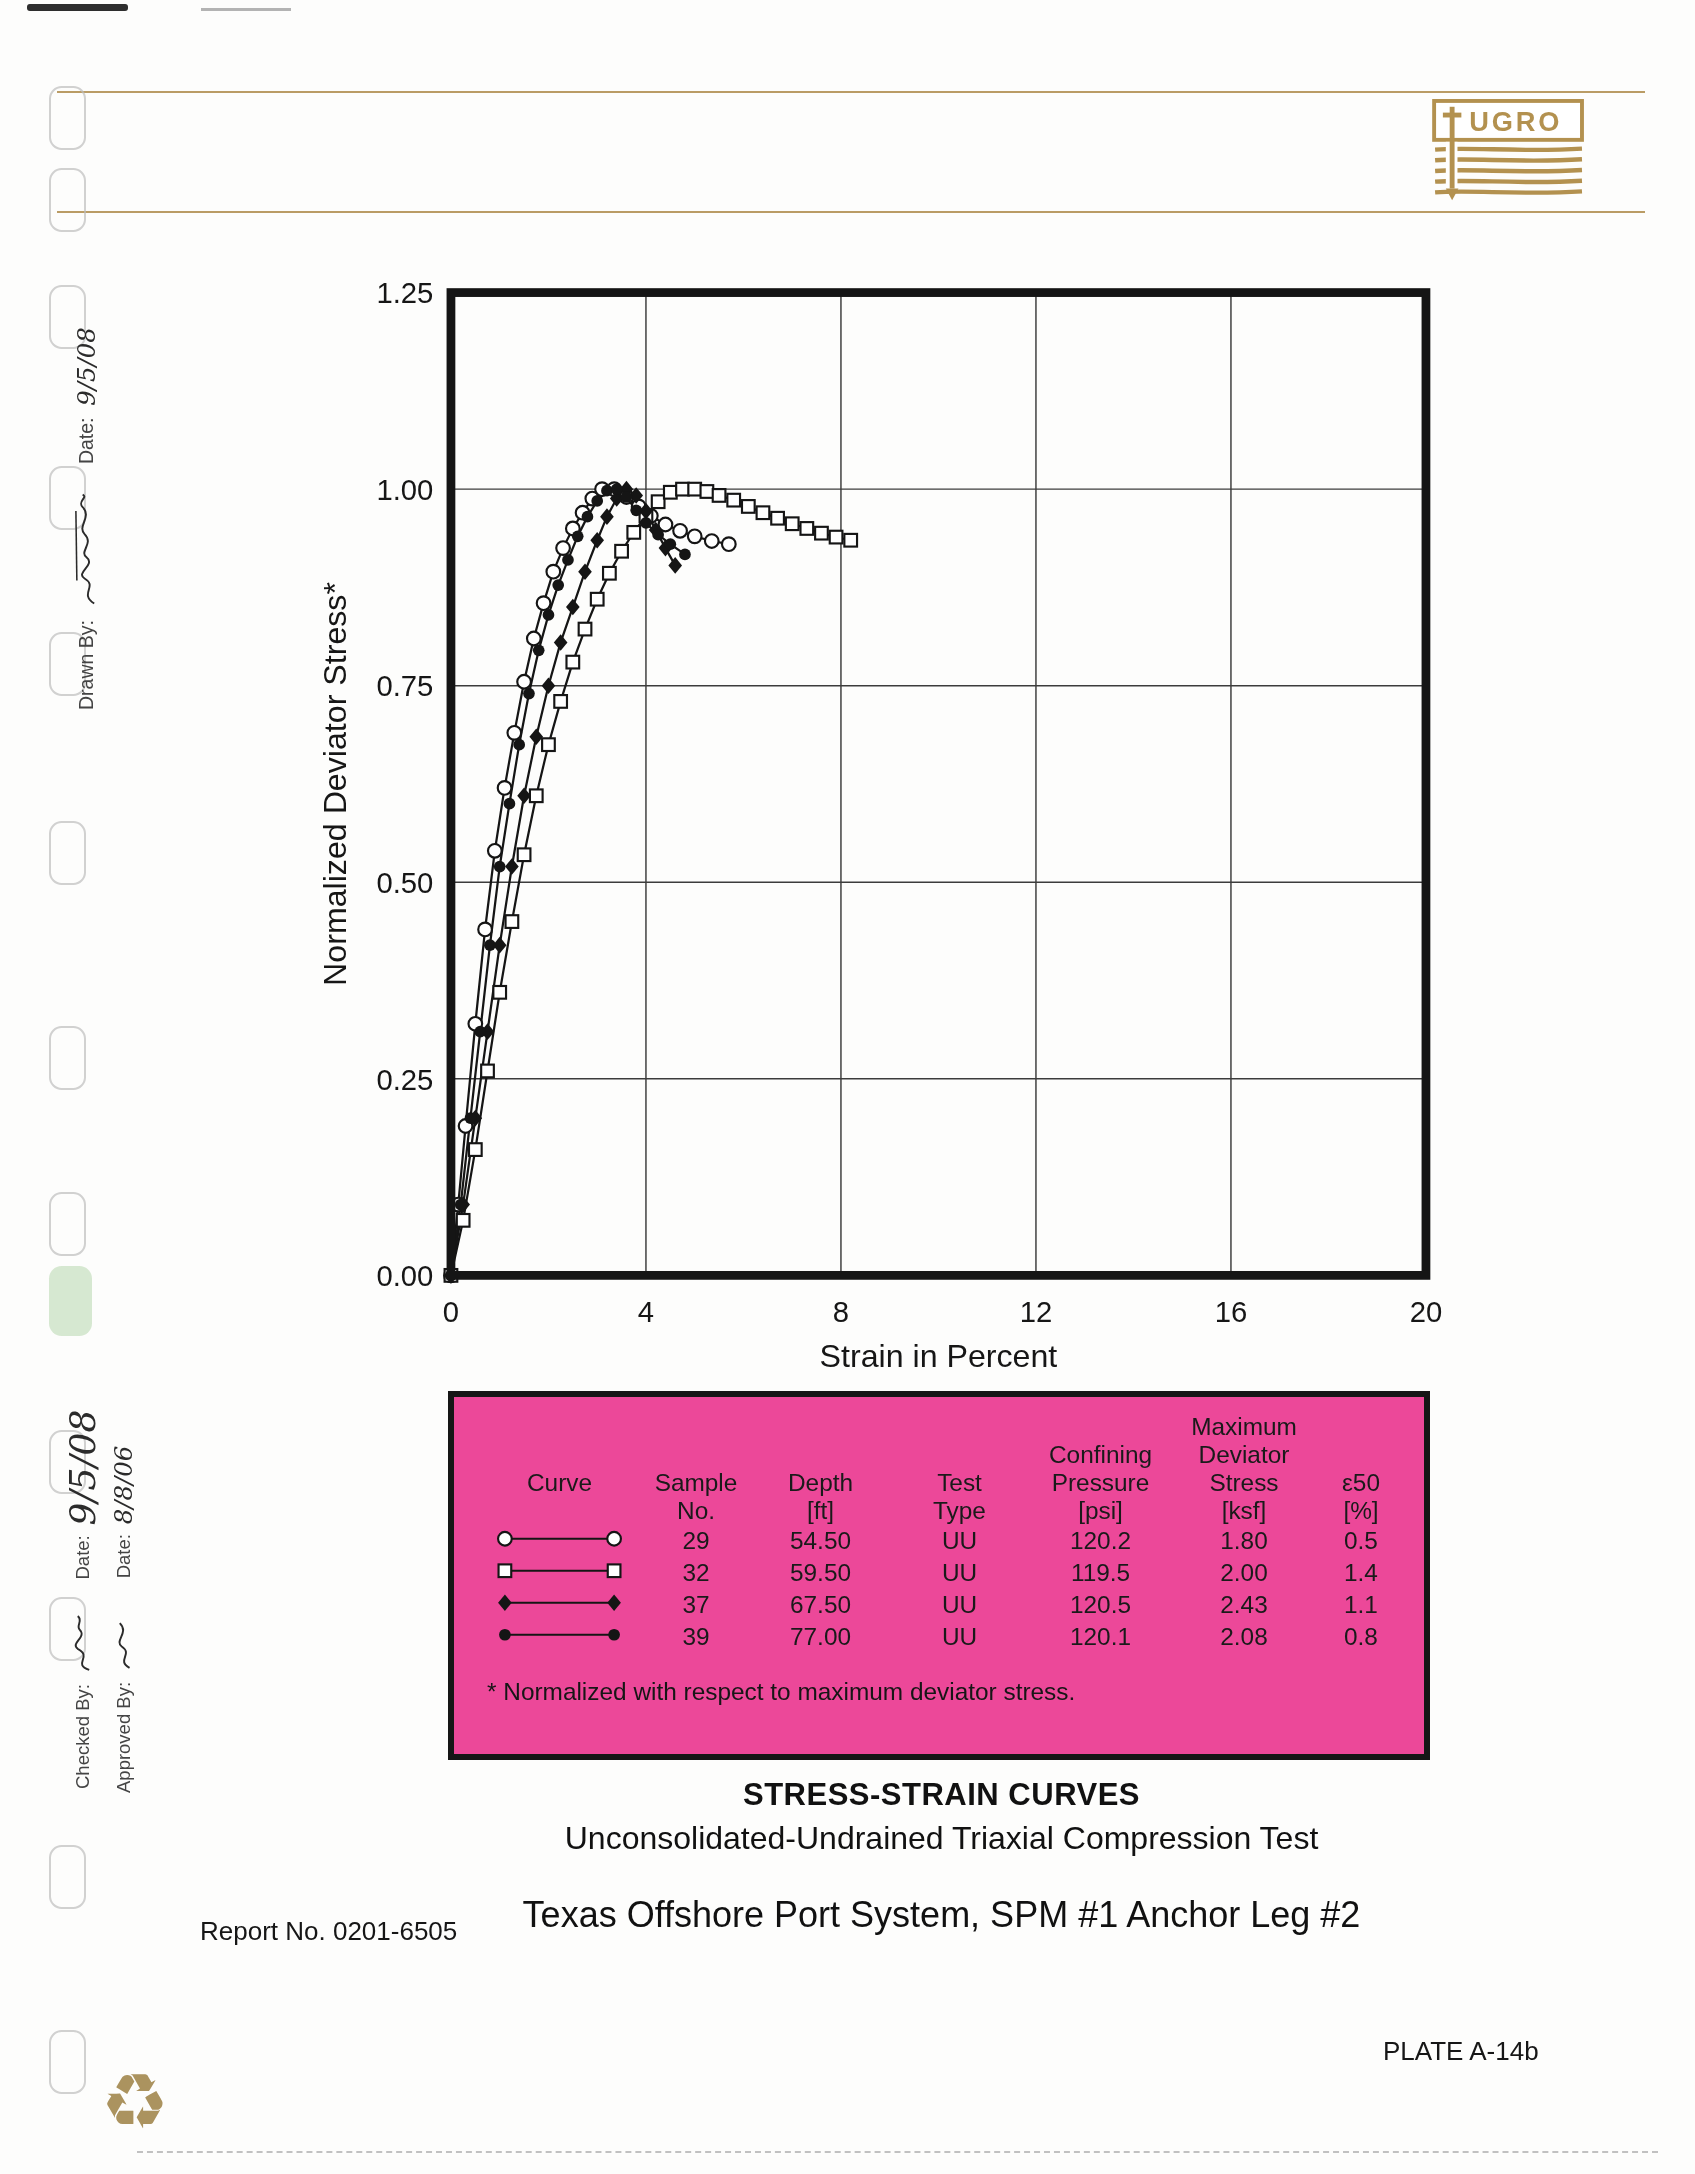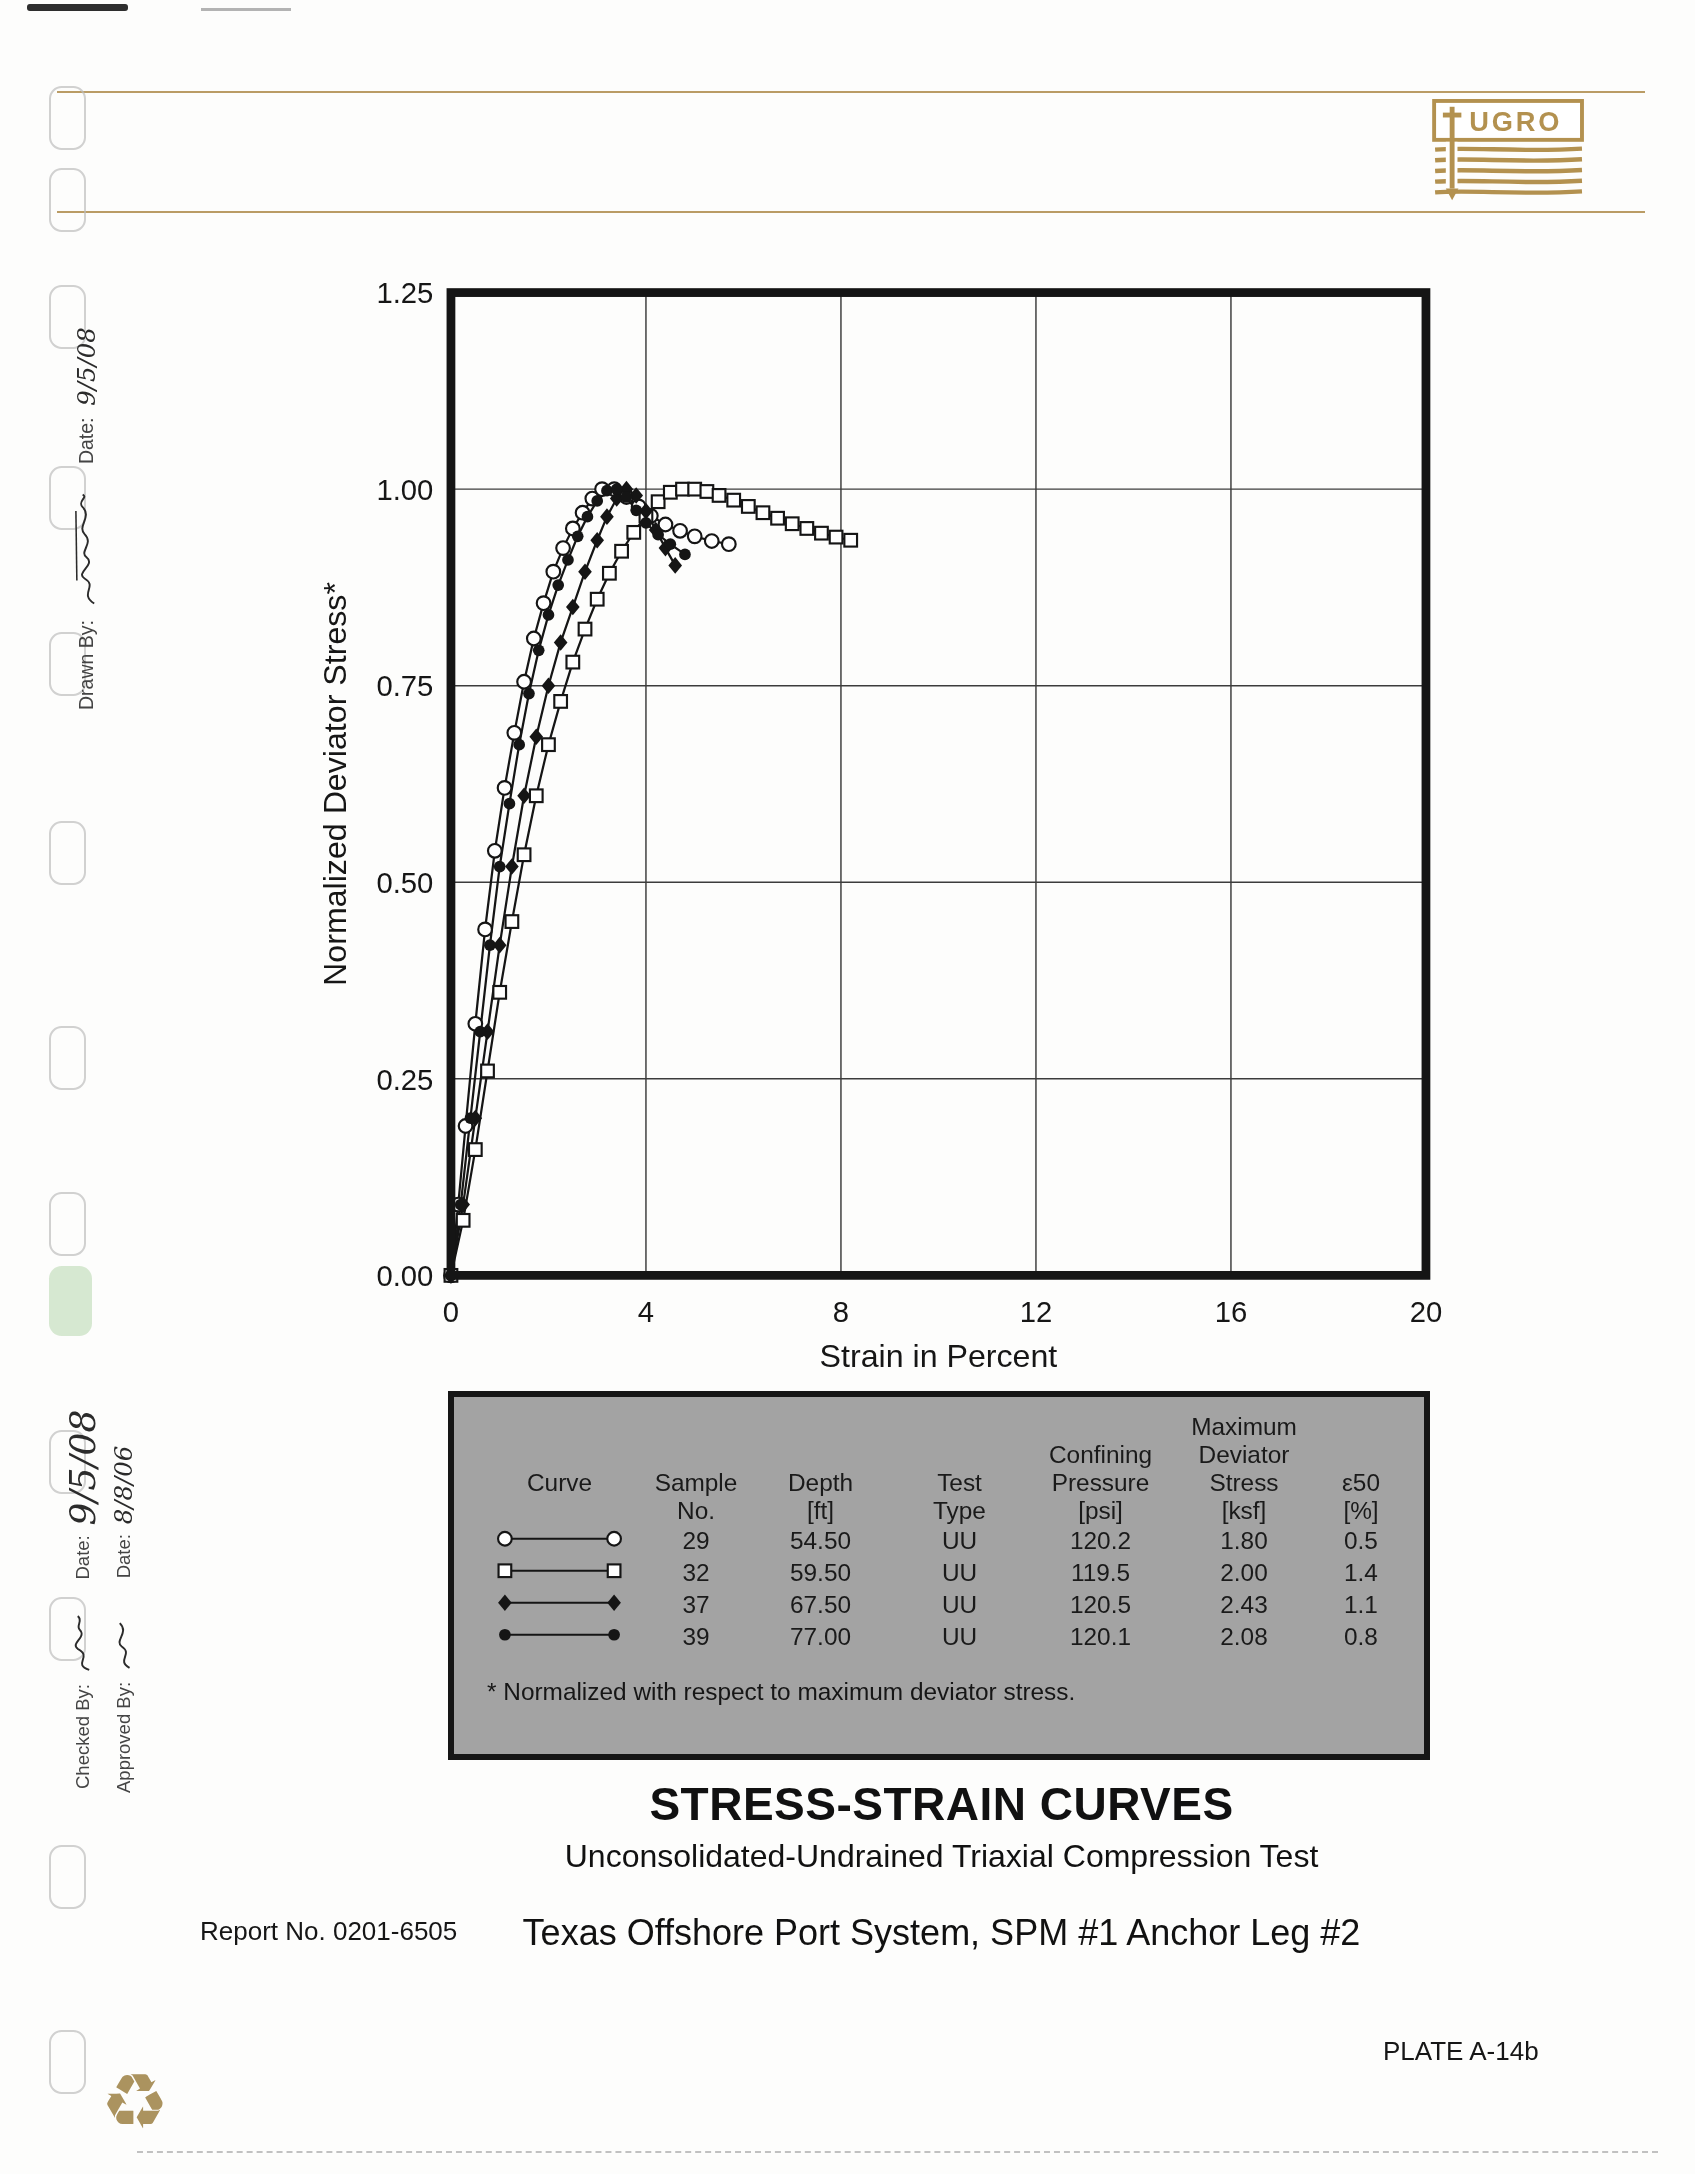--- a/index.html
+++ b/index.html
@@ -35,38 +35,38 @@
     font-family:"DejaVu Serif", serif;
     font-style:italic; color:#2b2b2b;
   }
   .sig svg { display:block; }
   
   .tick { font:30px "Liberation Sans", sans-serif; fill:#161616; }
   .axis { font:33px "Liberation Sans", sans-serif; fill:#161616; }
   
   #legend-box {
     position:absolute; left:448px; top:1391px; width:982px; height:369px;
-    border:6.8px solid #161616; background:#a3a3a3;
+    border:6.8px solid #161616; background:#ec4899;
   }
   #legend-table {
     border-collapse:collapse; margin:15.6px 0 0 25px; width:926px;
     table-layout:fixed;
   }
   #legend-table td {
     text-align:center; font-size:24.4px; line-height:28px;
     padding:0; vertical-align:bottom;
   }
   #legend-table tbody td { height:32px; vertical-align:middle; }
   #legend-table td.sym { text-align:center; }
   #legend-footnote {
     margin:25px 0 0 33px; font-size:24.4px; color:#161616;
   }
   
   #title-block { position:absolute; left:293px; top:1777px; width:1297px; text-align:center; color:#111; }
-  #title-main { font-size:46px; font-weight:bold; letter-spacing:0.5px; }
+  #title-main { font-size:31px; font-weight:bold; letter-spacing:0.5px; }
   #title-sub { font-size:32px; margin-top:6.8px; }
   #title-proj1 { font-size:36px; margin-top:37px; }
   #title-proj2 { font-size:32px; margin-top:5.9px; }
   .footer-text { position:absolute; font-size:26px; color:#161616; }
   #recycle { position:absolute; left:101px; top:2064px; font-size:76px; color:#ab935f; font-family:"DejaVu Sans", sans-serif; line-height:1; }
   #bottom-dashes { position:absolute; left:137px; top:2151px; width:1521px; border-top:2.9px dashed #9a9a9a; opacity:.6; }
   #top-mark-1 { position:absolute; left:27px; top:3.9px; width:101px; height:6.8px; background:#2e2e2e; border-radius:2.9px; }
   #top-mark-2 { position:absolute; left:201px; top:7.8px; width:90px; height:2.9px; background:#b3b3b3; }
 </style>
 </head>

